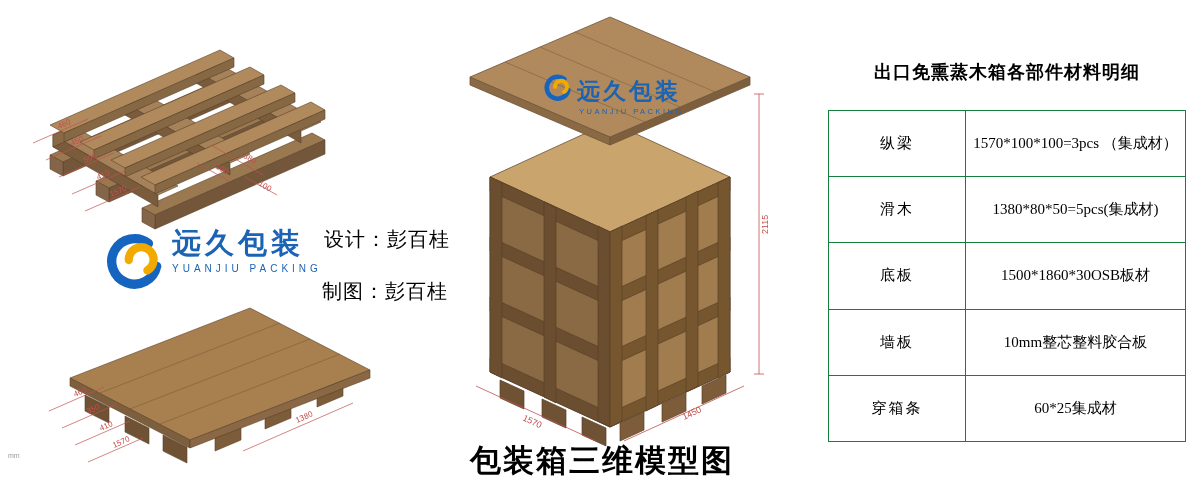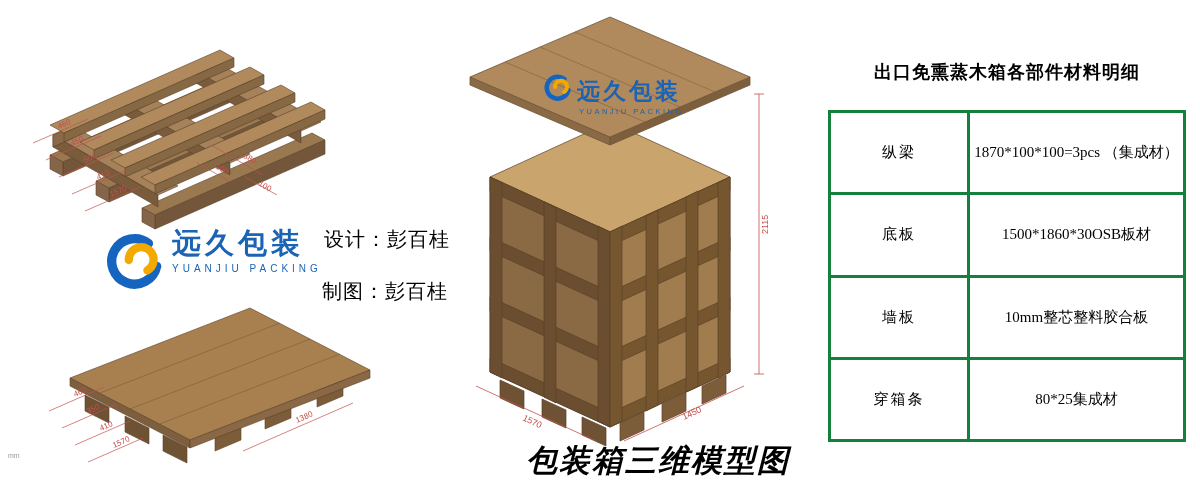--- a/index.html
+++ b/index.html
@@ -9,29 +9,29 @@
   
   .logo-block{position:absolute;left:104px;top:228px;display:flex;align-items:flex-start;}
   .logo-text{margin-left:6px;}
   .logo-cn{font-size:29px;font-weight:bold;color:#1b63b5;letter-spacing:4px;line-height:1.1;}
   .logo-en{font-size:10px;color:#1b63b5;letter-spacing:4px;margin-top:3px;}
   
   .credit{position:absolute;font-size:20px;color:#000;font-weight:500;letter-spacing:1px;}
   .credit-design{left:324px;top:226px;text-align:right;}
   .credit-draft{left:322px;top:278px;}
   
-  .main-title{position:absolute;left:470px;top:440px;width:320px;text-align:right;
-              font-size:31px;font-weight:bold;color:#000;letter-spacing:2px;font-style:italic;}
+  .main-title{position:absolute;left:470px;top:440px;width:320px;text-align:left;
+              font-size:31px;font-weight:bold;color:#000;letter-spacing:2px;}
   
   .tbl-title{position:absolute;left:826px;top:60px;width:362px;text-align:center;
              font-size:18px;font-weight:bold;color:#000;letter-spacing:1px;
              font-family:Liberation Serif, serif;}
   table.materials{position:absolute;left:828px;top:110px;width:358px;height:332px;
                   border-collapse:collapse;font-family:"Liberation Serif",serif;}
-  table.materials td{border:3px solid #15803d;font-size:15px;color:#000;text-align:center;
+  table.materials td{border:1px solid #15803d;font-size:15px;color:#000;text-align:center;
                      padding:16px 4px;}
   td.part{width:128px;letter-spacing:2px;}
   .unit-note{position:absolute;left:8px;top:452px;font-size:7px;color:#9a9a9a;}
   svg text{font-family:"Liberation Sans",sans-serif;}
 </style>
 </head>
 <body>
 
 <div class="page">
 
@@ -207,32 +207,36 @@
     </g>
   </svg>
 
   <div class="main-title">包装箱三维模型图</div>
 
   <div class="tbl-title">出口免熏蒸木箱各部件材料明细</div>
   <table class="materials">
     <tbody>
       <tr>
         <td class="part">纵梁</td>
-        <td>1870*100*100=3pcs （集成材）</td>
+        <td>1570*100*100=3pcs （集成材）</td>
+      </tr>
+      <tr>
+        <td class="part">滑木</td>
+        <td>1380*80*50=5pcs(集成材)</td>
       </tr>
       <tr>
         <td class="part">底板</td>
         <td>1500*1860*30OSB板材</td>
       </tr>
       <tr>
         <td class="part">墙板</td>
         <td>10mm整芯整料胶合板</td>
       </tr>
       <tr>
         <td class="part">穿箱条</td>
-        <td>80*25集成材</td>
+        <td>60*25集成材</td>
       </tr>
     </tbody>
   </table>
 
   <div class="unit-note">mm</div>
 
 </div>
 
 </body></html>

